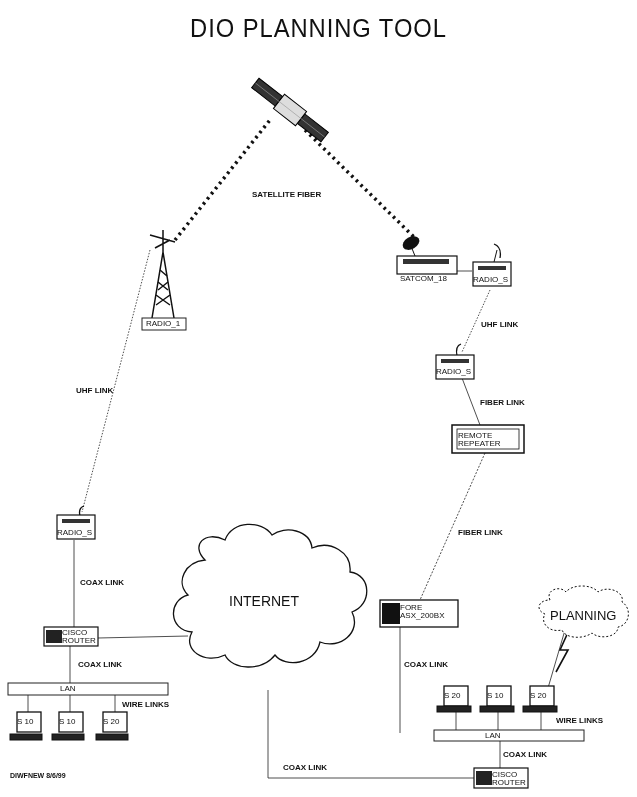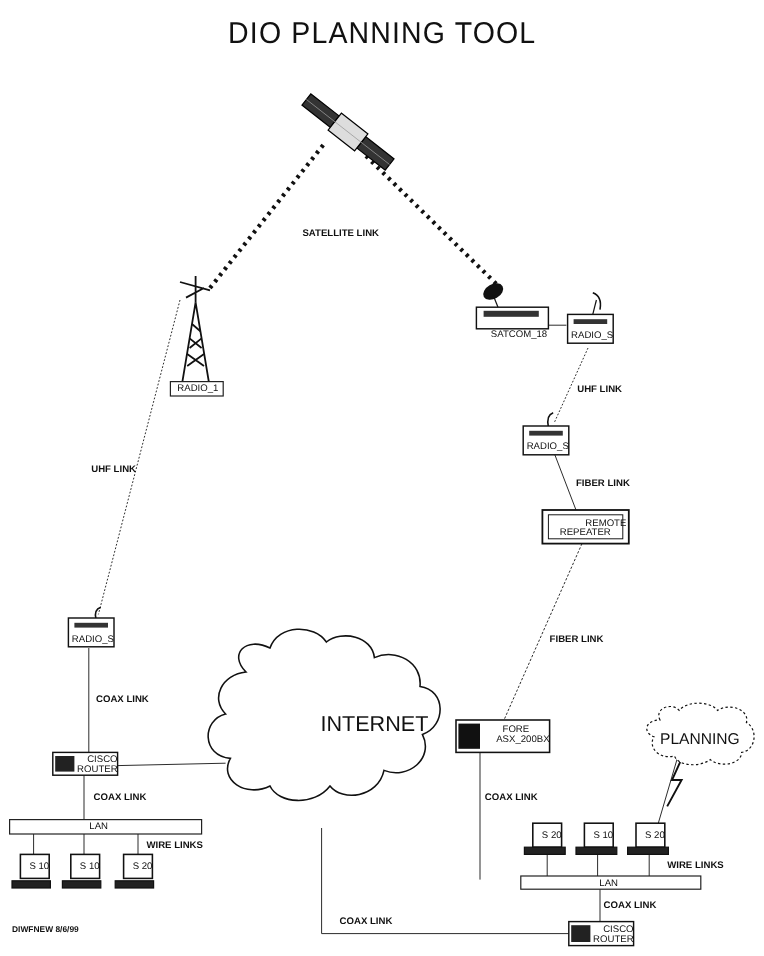--- a/index.html
+++ b/index.html
@@ -1,21 +1,21 @@
 <!DOCTYPE html>
 <html><head>
 <meta charset="utf-8">
 <style>
   html, body { margin:0; padding:0; background:#fff; }
   body { width:637px; height:797px; position:relative; overflow:hidden; font-family:"Liberation Sans", sans-serif; color:#111; }
   #diagram { position:absolute; left:0; top:0; }
   .title { position:absolute; left:0; width:637px; top:14px; text-align:center; font-size:25px; letter-spacing:1px; font-family:"Liberation Sans", sans-serif; transform:scaleX(0.95); }
   .lbl { position:absolute; font-size:8px; font-weight:bold; font-family:"Liberation Sans", sans-serif; white-space:nowrap; }
-  .dev-lbl { position:absolute; font-size:8px; font-family:"Liberation Sans", sans-serif; text-align:right; white-space:nowrap; line-height:8px; }
-  .big { position:absolute; font-size:18px; font-family:"Liberation Sans", sans-serif;margin-left:38px; }
+  .dev-lbl { position:absolute; font-size:8px; font-family:"Liberation Sans", sans-serif; text-align:left; white-space:nowrap; line-height:8px; }
+  .big { position:absolute; font-size:14px; font-family:"Liberation Sans", sans-serif; }
   .intr { position:absolute; font-size:13px; font-family:"Liberation Sans", sans-serif; }
   .footer { position:absolute; font-size:7px; font-family:"Liberation Sans", sans-serif; font-weight:bold; }
 </style>
 </head>
 <body>
 
 <svg id="diagram" width="637" height="797" viewBox="0 0 637 797">
 
   <path d="M175,240 L270,120" stroke="#111" stroke-width="3.5" stroke-dasharray="2.5,4" fill="none"></path>
   <path d="M305,130 L415,238" stroke="#111" stroke-width="3.5" stroke-dasharray="2.5,4" fill="none"></path>
@@ -127,21 +127,21 @@
   <rect x="434" y="730" width="150" height="11" fill="#fff" stroke="#222"></rect>
 
   <g>
     <rect x="474" y="768" width="54" height="20" fill="#fff" stroke="#111" stroke-width="1.2"></rect>
     <rect x="476" y="771" width="16" height="14" fill="#222"></rect>
   </g>
 </svg>
 
 <div class="title">DIO PLANNING TOOL</div>
 
-<div class="lbl" style="left:252px;top:190px">SATELLITE LINK</div>
+<div class="lbl" style="left:252px;top:190px">SATELLITE FIBER</div>
 <div class="lbl" style="left:76px;top:386px">UHF LINK</div>
 <div class="lbl" style="left:481px;top:320px">UHF LINK</div>
 <div class="lbl" style="left:480px;top:398px">FIBER LINK</div>
 <div class="lbl" style="left:458px;top:528px">FIBER LINK</div>
 <div class="lbl" style="left:80px;top:578px">COAX LINK</div>
 <div class="lbl" style="left:78px;top:660px">COAX LINK</div>
 <div class="lbl" style="left:122px;top:700px">WIRE LINKS</div>
 <div class="lbl" style="left:404px;top:660px">COAX LINK</div>
 <div class="lbl" style="left:556px;top:716px">WIRE LINKS</div>
 <div class="lbl" style="left:503px;top:750px">COAX LINK</div>

